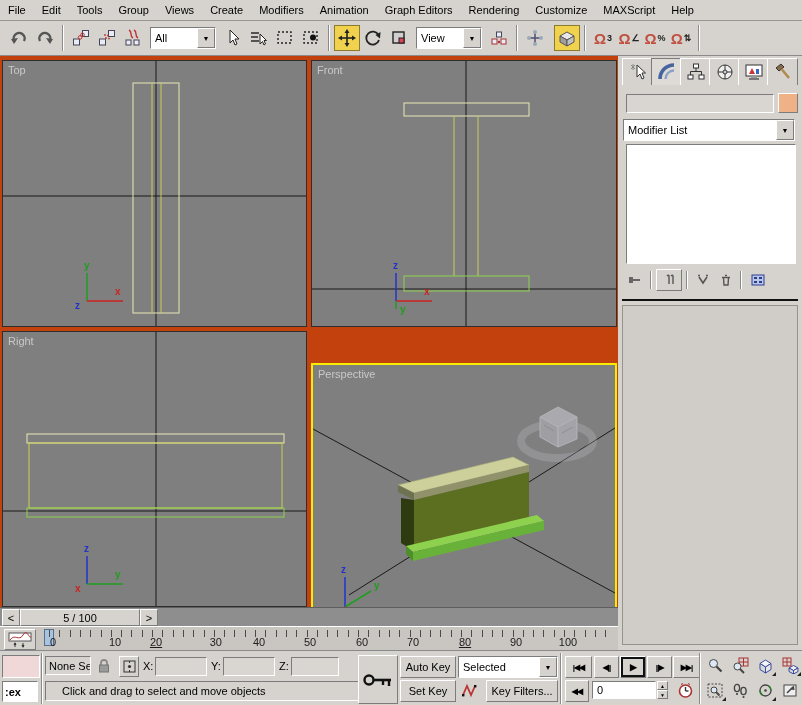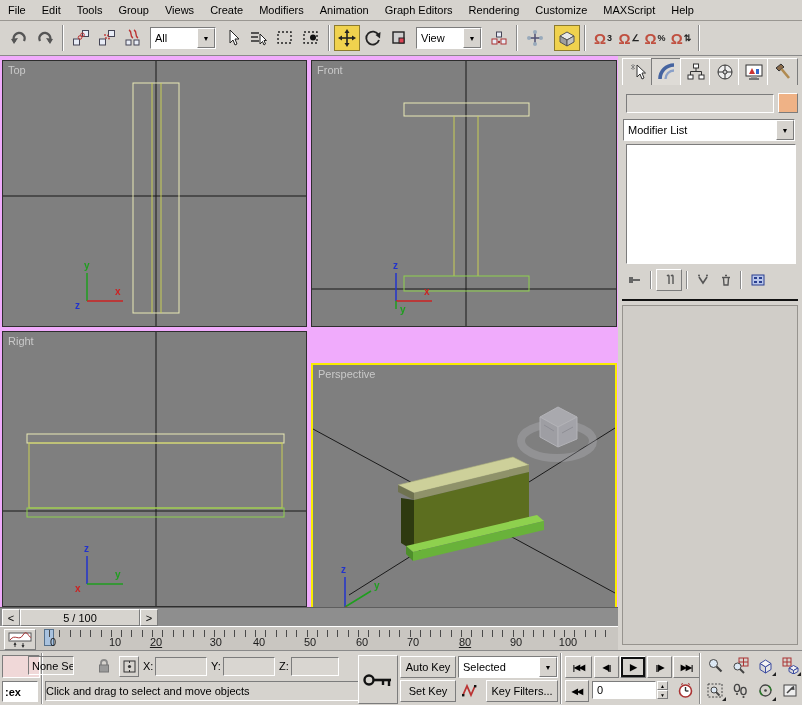--- a/index.html
+++ b/index.html
@@ -18,21 +18,21 @@
   .tbtn.active{background:#f0d24e;border:1px solid #8c7b2e;box-sizing:border-box;}
   .vsep{width:1px;height:26px;background:#8a8a8a;border-right:1px solid #fff;margin:0 4px;flex:0 0 auto;}
   .combo{height:20px;background:#fff;display:flex;align-items:center;flex:0 0 auto;
          border-top:1px solid #7c7c7c;border-left:1px solid #7c7c7c;border-right:1px solid #fff;border-bottom:1px solid #fff;}
   .combo .ctext{flex:1;padding:0 4px;background:#fff;white-space:nowrap;overflow:hidden;}
   .dbtn{width:16px;height:18px;font-size:7px;display:flex;align-items:center;justify-content:center;
         border-top:1px solid #fff;border-left:1px solid #fff;border-right:1px solid #7c7c7c;border-bottom:1px solid #7c7c7c;background:#d6d3ce;}
   .magnet{color:#c05040;font-weight:bold;font-size:15px;line-height:1;}
   .magsub{font-size:9px;color:#222;font-weight:bold;margin-left:1px;}
   
-  #vpzone{left:0;top:56px;width:618px;height:551px;background:#f0abfc;}
+  #vpzone{left:0;top:56px;width:618px;height:551px;background:#c2410c;}
   .vp{position:absolute;background:#7f7f7f;border:1px solid #2e2e2e;box-sizing:border-box;overflow:hidden;}
   .vp.activevp{border:2px solid #f8ec00;margin-top:32px;}
   .vplabel{position:absolute;left:5px;top:3px;color:#c9c9c9;z-index:5;}
   .vpsvg{position:absolute;left:0;top:0;}
   
   #timeslider{left:0;top:607px;width:618px;height:19px;background:#8e8e8e;border-top:1px solid #5e5e5e;box-sizing:border-box;}
   #trackbar{left:0;top:626px;width:618px;height:24px;background:#c9c6c1;border-top:1px solid #fff;box-sizing:border-box;}
   .ticklbl{position:absolute;top:9px;width:30px;text-align:center;color:#1c1c1c;}
   
   #statusbar{left:0;top:650px;width:802px;height:55px;background:#d6d3ce;border-top:1px solid #8a8a8a;box-sizing:border-box;}
@@ -439,21 +439,21 @@
   <div class="abs" style="left:4px;top:243px;width:176px;height:2px;background:#111;"></div>
   <div class="abs" style="left:4px;top:249px;width:176px;height:340px;background:#d0cdc8;border:1px solid #96938e;box-sizing:border-box;"></div>
 </div>
 
 <div id="statusbar" class="abs">
 
   <div class="abs sunken" style="left:2px;top:4px;width:36px;height:21px;background:#f0d8d8;"></div>
   <div class="abs sunken" style="left:2px;top:30px;width:36px;height:21px;background:#fff;font-weight:bold;padding-left:2px;box-sizing:border-box;display:flex;align-items:center;">:ex</div>
   <div class="abs" style="left:41px;top:2px;width:1px;height:51px;background:#8a8a8a;border-right:1px solid #fff;"></div>
 
-  <div class="abs sunken" style="left:28px;top:5px;width:46px;height:19px;padding-left:3px;box-sizing:border-box;display:flex;align-items:center;overflow:hidden;white-space:nowrap;">None Se</div>
+  <div class="abs sunken" style="left:45px;top:5px;width:46px;height:19px;padding-left:3px;box-sizing:border-box;display:flex;align-items:center;overflow:hidden;white-space:nowrap;">None Se</div>
   <div class="abs" style="left:96px;top:6px;">
     <svg width="16" height="18">
         <path d="M5 8 V6 a3 3 0 0 1 6 0 V8" fill="none" stroke="#8a8a8a" stroke-width="1.8"></path>
         <rect x="3.5" y="8" width="9" height="7" fill="#9a9a9a" stroke="#777"></rect>
       </svg>
   </div>
   <div class="abs raised" style="left:119px;top:5px;width:18px;height:19px;display:flex;align-items:center;justify-content:center;">
     <svg width="13" height="13">
         <rect x="1" y="1" width="11" height="11" fill="none" stroke="#333"></rect>
         <circle cx="6.5" cy="6.5" r="1.6" fill="#333"></circle>
@@ -461,21 +461,21 @@
         <line x1="6.5" y1="10" x2="6.5" y2="12" stroke="#333"></line>
       </svg>
   </div>
   <span class="abs slabel" style="left:143px;top:9px;">X:</span>
   <div class="abs sunken sfield" style="left:155px;top:6px;width:50px;height:17px;"></div>
   <span class="abs slabel" style="left:211px;top:9px;">Y:</span>
   <div class="abs sunken sfield" style="left:223px;top:6px;width:50px;height:17px;"></div>
   <span class="abs slabel" style="left:279px;top:9px;">Z:</span>
   <div class="abs sunken sfield" style="left:291px;top:6px;width:46px;height:17px;"></div>
 
-  <div class="abs sunken" style="left:45px;top:30px;width:316px;height:20px;padding-left:0;box-sizing:border-box;display:flex;align-items:center;white-space:nowrap;overflow:hidden;">Click and drag to select and move objects</div>
+  <div class="abs sunken" style="left:45px;top:30px;width:316px;height:20px;padding-left:16px;box-sizing:border-box;display:flex;align-items:center;white-space:nowrap;overflow:hidden;">Click and drag to select and move objects</div>
 
   <div class="abs raised" style="left:358px;top:4px;width:38px;height:47px;display:flex;align-items:center;justify-content:center;">
     <svg width="30" height="20">
         <circle cx="6" cy="10" r="4.5" fill="none" stroke="#111" stroke-width="2.4"></circle>
         <line x1="10.5" y1="10" x2="28" y2="10" stroke="#111" stroke-width="2.6"></line>
         <line x1="20" y1="10" x2="20" y2="15" stroke="#111" stroke-width="2.4"></line>
         <line x1="26" y1="10" x2="26" y2="16" stroke="#111" stroke-width="2.4"></line>
       </svg>
   </div>
 

